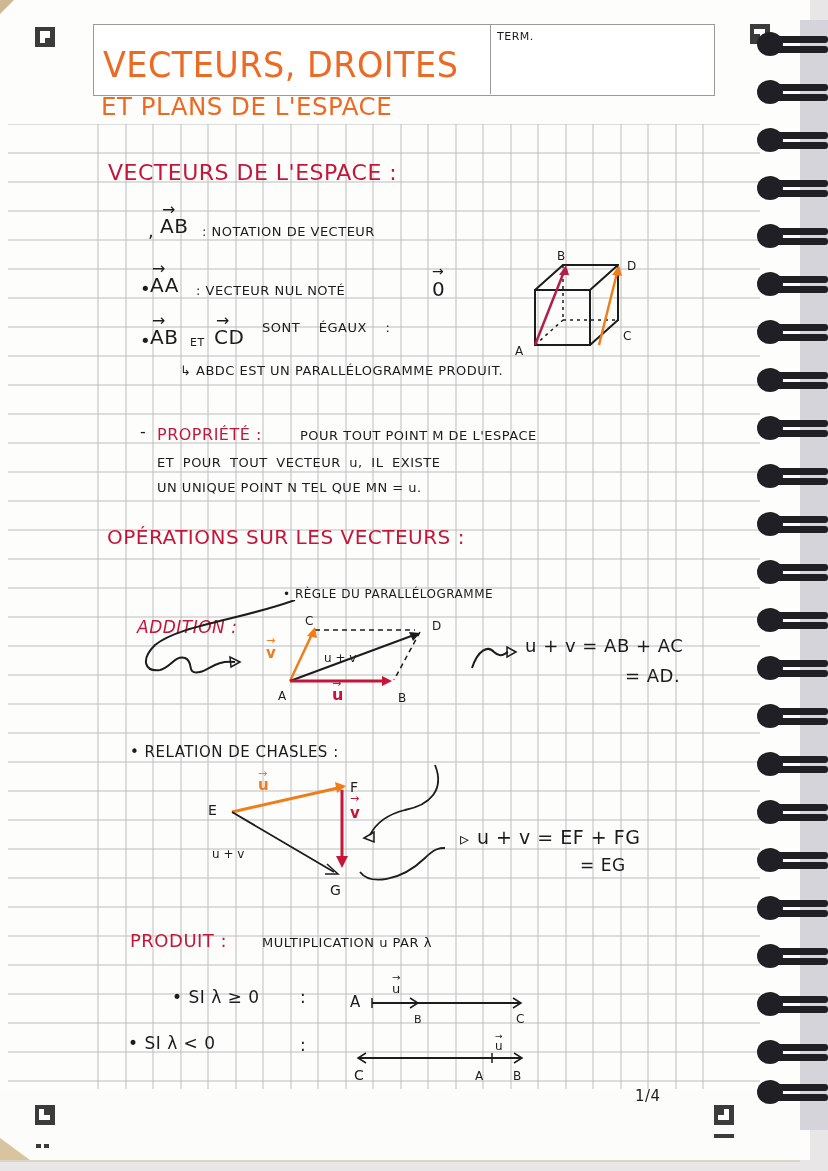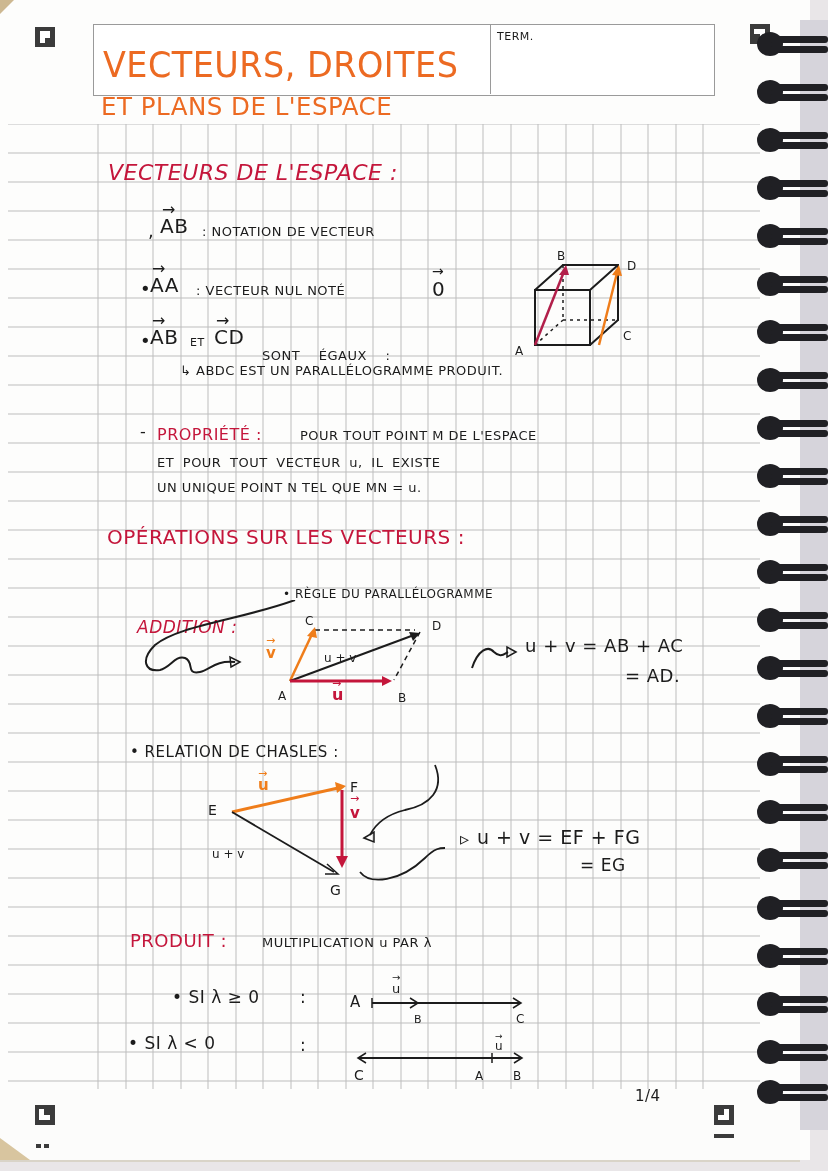--- a/index.html
+++ b/index.html
@@ -113,21 +113,21 @@
     <div class="hole" style="left:4px;top:10px;width:11px;height:5px;"></div>
   </div>
   <div style="position:absolute;left:714px;top:1134px;width:20px;height:4px;background:#3b3b3b;"></div>
 
   <div id="header-box"></div>
   <div id="header-divider"></div>
   <div class="hw black" style="left:497px;top:30px;font-size:11px;">TERM.</div>
   <div class="hw orange" style="left:103px;top:44px;font-size:36px;transform:scaleX(0.93);transform-origin:left;">VECTEURS, DROITES</div>
   <div class="hw orange" style="left:101px;top:92px;font-size:25px;transform:scaleX(0.98);transform-origin:left;">ET PLANS DE L'ESPACE</div>
 
-  <div class="hw red" style="left:108px;top:160px;font-size:22px;font-style:italic;">VECTEURS DE L'ESPACE :</div>
+  <div class="hw red" style="left:108px;top:160px;font-size:22px;">VECTEURS DE L'ESPACE :</div>
 
   <div class="hw black" style="left:148px;top:220px;font-size:18px;">,</div>
   <div class="hw black" style="left:160px;top:214px;font-size:20px;">
     <span style="position:relative;display:inline-block;">
       <span style="position:absolute;left:2px;top:-14px;font-size:16px;">→</span>
       <span>AB</span>
     </span>
   </div>
   <div class="hw black" style="left:202px;top:224px;font-size:13px;">: NOTATION DE VECTEUR</div>
 
@@ -153,21 +153,21 @@
       <span>AB</span>
     </span>
   </div>
   <div class="hw black" style="left:190px;top:336px;font-size:11px;">ET</div>
   <div class="hw black" style="left:214px;top:325px;font-size:20px;">
     <span style="position:relative;display:inline-block;">
       <span style="position:absolute;left:2px;top:-14px;font-size:16px;">→</span>
       <span>CD</span>
     </span>
   </div>
-  <div class="hw black" style="left:262px;top:348px;font-size:13px;word-spacing:14px;">SONT ÉGAUX :</div>
+  <div class="hw black" style="left:262px;top:320px;font-size:13px;word-spacing:14px;">SONT ÉGAUX :</div>
   <div class="hw black" style="left:180px;top:363px;font-size:13px;">↳ ABDC EST UN PARALLÉLOGRAMME PRODUIT.</div>
 
   <svg style="position:absolute;left:505px;top:245px;" width="150" height="115" viewBox="0 0 150 115">
     <g fill="none" stroke="#1c1c1c" stroke-width="2" stroke-linecap="round">
       <rect x="30" y="45" width="55" height="55"></rect>
       <line x1="30" y1="45" x2="58" y2="20"></line>
       <line x1="85" y1="45" x2="113" y2="20"></line>
       <line x1="58" y1="20" x2="113" y2="20"></line>
       <line x1="113" y1="20" x2="113" y2="75"></line>
       <line x1="85" y1="100" x2="113" y2="75"></line>

